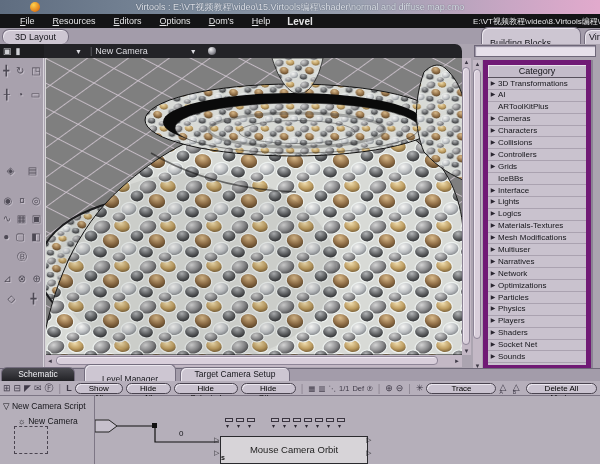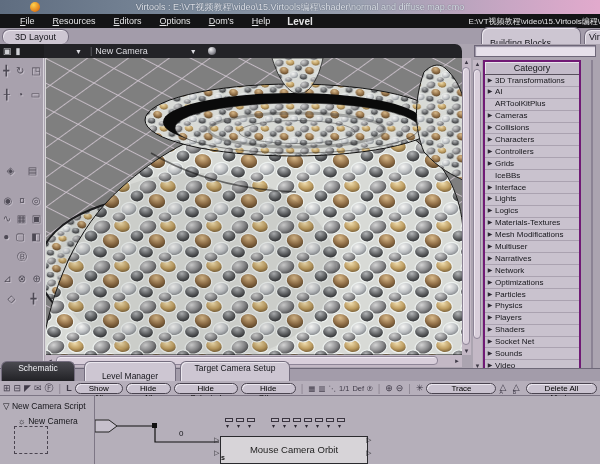--- a/index.html
+++ b/index.html
@@ -45,32 +45,32 @@
     border-left:1px solid #d8d8d8;}
   
   .sb{position:absolute;background:#c3b8c5;}
   .sb .thumb{position:absolute;background:#d9cfdb;border:1px solid #8d8496;border-radius:4px;
     box-shadow:inset 1px 1px 0 #efe9f1;}
   .sb .sarr{position:absolute;font-size:6px;color:#3c3744;line-height:8px;text-align:center;}
   
   .bb-panel{position:absolute;left:471px;top:44px;width:129px;height:332px;background:#aba4b0;}
   .bb-search{position:absolute;left:3px;top:1px;width:122px;height:12px;background:#e6e0ea;
     border:1px solid #6d6678;box-shadow:inset 1px 1px 1px #9a93a4;}
-  .bb-list{position:absolute;left:12px;top:16px;width:98px;height:310px;overflow:hidden;
-    border:2px solid #701a75;background:#c9c2ce;}
+  .bb-list{position:absolute;left:12px;top:16px;width:108px;height:310px;overflow:hidden;
+    border:5px solid #701a75;background:#c9c2ce;}
   .bb-header{height:13px;line-height:13px;text-align:center;background:#c4bcca;
     border-bottom:1px solid #57505c;box-shadow:inset 1px 1px 0 #e9e4ec;font-size:9px;}
   .bb-row{height:11.9px;line-height:11.9px;border-bottom:1px solid #aaa2b0;display:flex;
     align-items:center;font-size:8px;cursor:default;}
   .bb-row .barr{width:10px;text-align:center;font-size:6px;color:#2a2630;}
   .bb-vdiv{position:absolute;left:120px;top:16px;width:2px;height:310px;background:#8b8394;}
   
   .bottom{position:absolute;left:0;top:368px;width:600px;height:96px;background:#b5afba;}
   .b-tabs{position:absolute;left:0;top:0;width:600px;height:13px;background:#a39caa;border-top:1px solid #6e6878;}
-  .b-tab{position:absolute;bottom:0;height:20px;line-height:12px;padding:0 14px;font-size:8.5px;
+  .b-tab{position:absolute;bottom:0;height:14px;line-height:12px;padding:0 14px;font-size:8.5px;
     background:#cdc6d2;border:1px solid #746d7e;border-bottom:none;border-radius:6px 6px 0 0;
     box-shadow:inset 1px 1px 0 #ebe7ee;white-space:nowrap;}
   .b-tab.active{background:linear-gradient(#4a4a50,#222226);color:#f0f0f4;box-shadow:none;}
   .b-toolbar{position:absolute;left:0;top:13px;width:600px;height:15px;background:#b6afbb;
     border-bottom:1px solid #7d7685;display:flex;align-items:center;gap:3px;padding:0 3px;}
   .b-toolbar .ticon{font-size:9px;color:#3f3a48;line-height:11px;cursor:default;}
   .b-toolbar .tsep{color:#8a8390;font-size:10px;margin:0 2px;}
   .pill{height:11px;line-height:9px;padding:0 10px;font-size:8px;background:#c9c2cf;
     border:1px solid #4a4450;border-radius:8px;box-shadow:inset 1px 1px 0 #ece8f0;cursor:default;}
   .mark-ic{font-size:9px;color:#3f3a48;position:relative;}
@@ -102,21 +102,21 @@
   <div class="menubar">
     <div class="menu-items" id="menu-items">
         <span>File</span>
         <span>Resources</span>
         <span>Editors</span>
         <span>Options</span>
         <span>Dom's</span>
         <span>Help</span>
       </div>
     <div class="menu-center">Level</div>
-    <div class="menu-right">E:\VT视频教程\video\15.Virtools编程\</div>
+    <div class="menu-right">E:\VT视频教程\video\8.Virtools编程\</div>
   </div>
 
   <div class="tabstrip">
     <div class="tab" style="left:2px;border-radius:7px;">3D Layout</div>
     <div class="tab" style="left:481px;width:100px;text-align:left;padding:8px;">Building Blocks</div>
     <div class="tab" style="left:584px;width:40px;padding:0 4px;">VirtoolsRe</div>
   </div>
 
   <div class="left-panel">
     <div class="left-strip" id="left-strip">
@@ -286,25 +286,25 @@
           <div class="bb-row">
             <span class="barr"></span>
             <span>ARToolKitPlus</span>
           </div>
           <div class="bb-row">
             <span class="barr">▶</span>
             <span>Cameras</span>
           </div>
           <div class="bb-row">
             <span class="barr">▶</span>
+            <span>Characters</span>
+          </div>
+          <div class="bb-row">
+            <span class="barr">▶</span>
             <span>Collisions</span>
-          </div>
-          <div class="bb-row">
-            <span class="barr">▶</span>
-            <span>Characters</span>
           </div>
           <div class="bb-row">
             <span class="barr">▶</span>
             <span>Controllers</span>
           </div>
           <div class="bb-row">
             <span class="barr">▶</span>
             <span>Grids</span>
           </div>
           <div class="bb-row">

